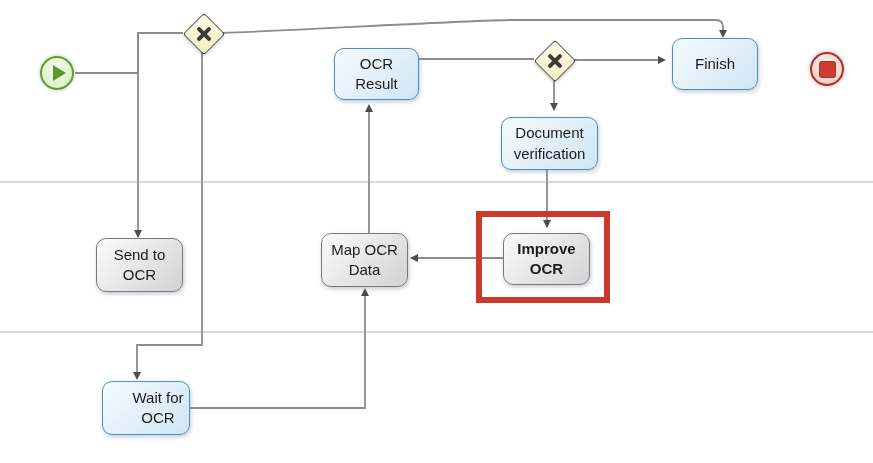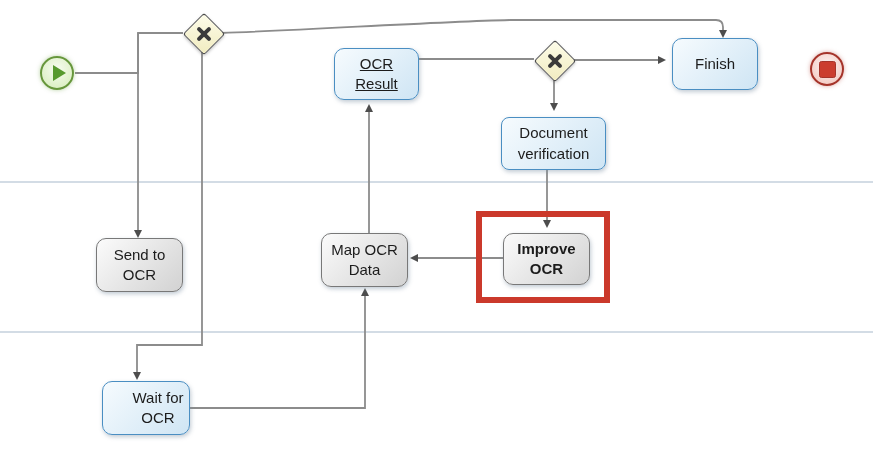--- a/index.html
+++ b/index.html
@@ -89,27 +89,27 @@
 
   <div class="gateway node" style="left:189px;top:19px;">
     <span class="bar h"></span>
     <span class="bar v"></span>
   </div>
   <div class="gateway node" style="left:540px;top:46px;">
     <span class="bar h"></span>
     <span class="bar v"></span>
   </div>
 
-  <div class="task blue node" style="left:334px;top:48px;width:85px;height:52px;text-decoration:underline;">
+  <div class="task blue node" style="left:334px;top:48px;width:85px;height:52px;">
     <span>OCR Result</span>
   </div>
   <div class="task blue node" style="left:672px;top:38px;width:86px;height:52px;">
     <span>Finish</span>
   </div>
-  <div class="task blue node" style="left:501px;top:117px;width:105px;height:53px;border-radius:8px;">
+  <div class="task blue node" style="left:501px;top:117px;width:97px;height:53px;">
     <span>Document verification</span>
   </div>
   <div class="task gray node" style="left:321px;top:233px;width:87px;height:54px;">
     <span>Map OCR Data</span>
   </div>
   <div class="task gray node" style="left:96px;top:238px;width:87px;height:54px;">
     <span>Send to OCR</span>
   </div>
   <div class="task gray node" style="left:503px;top:233px;width:87px;height:52px;font-weight:bold;">
     <span>Improve OCR</span>

